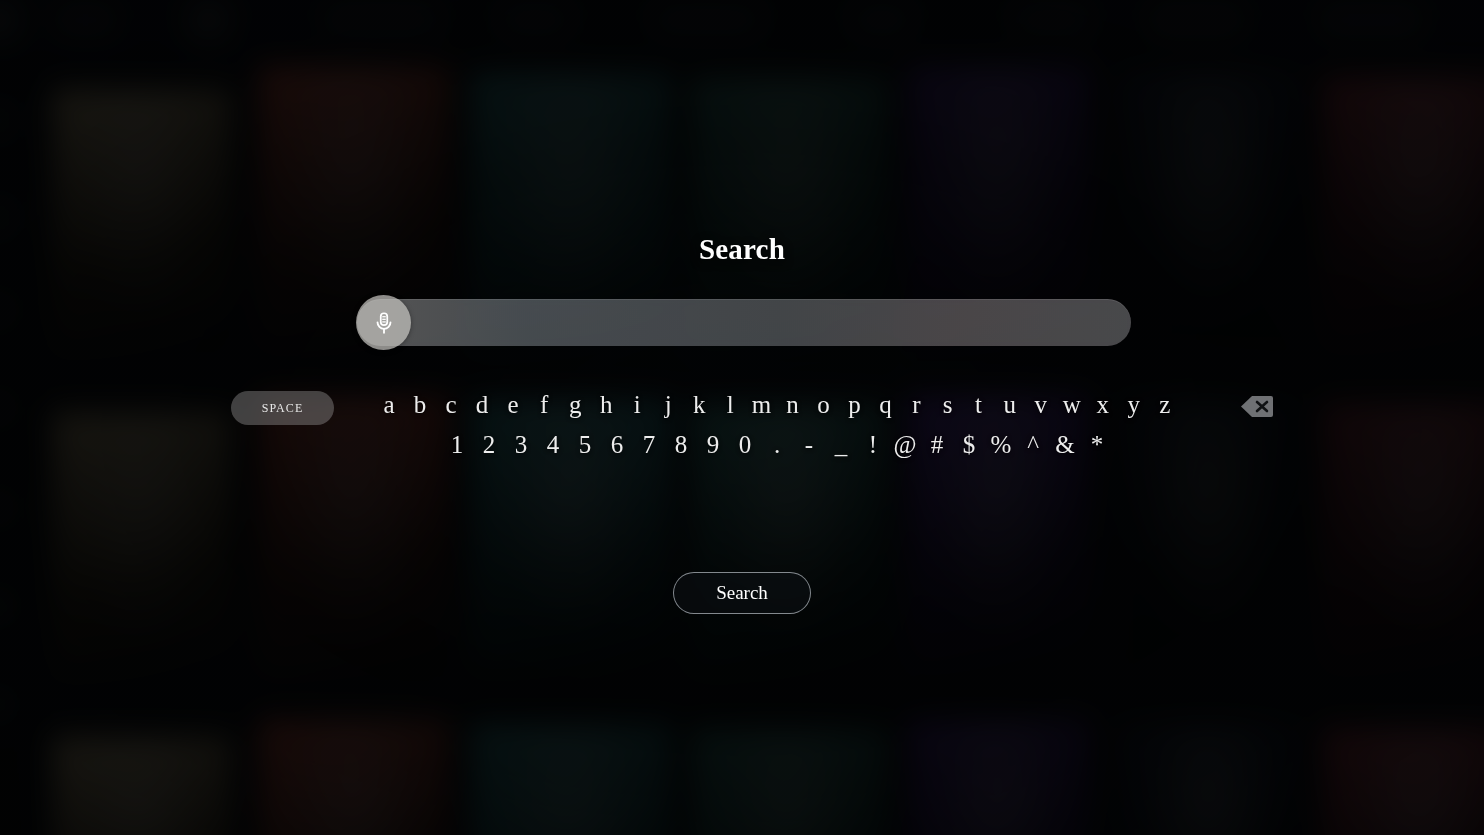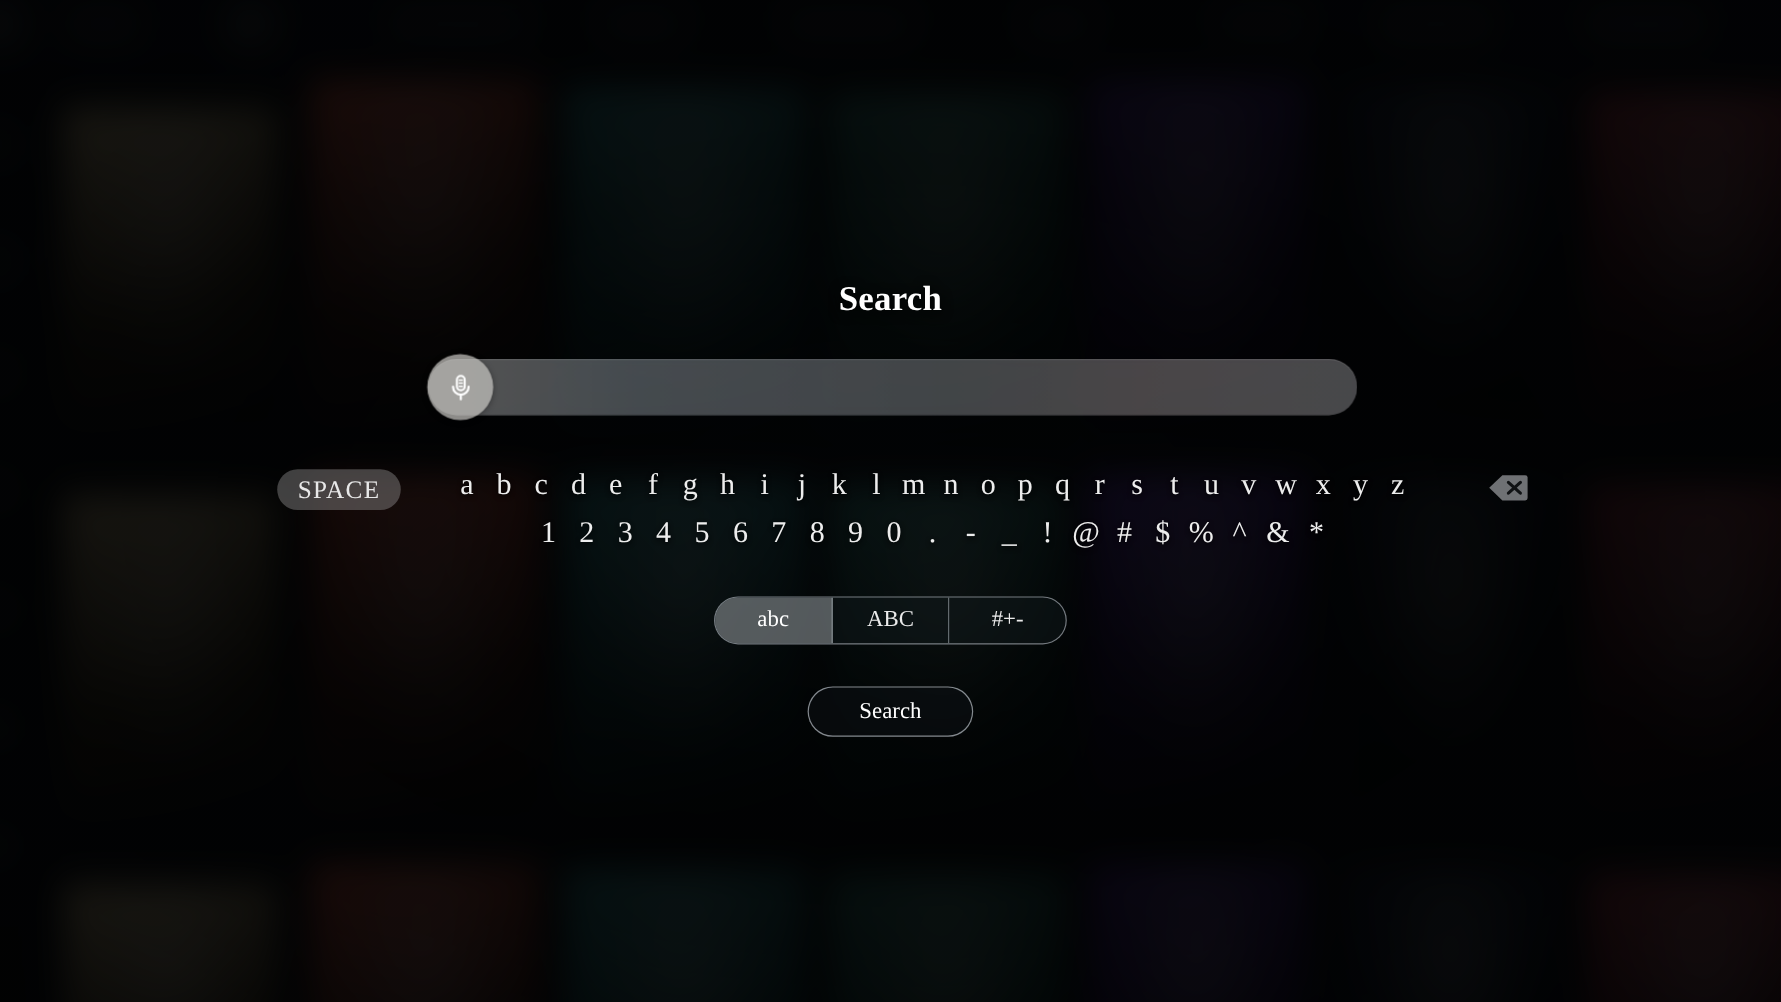--- a/index.html
+++ b/index.html
@@ -126,21 +126,21 @@
     height:80px;
   }
 
   #space-key {
     position:absolute;
     left:231px; top:8px;
     width:103px; height:34px;
     border-radius:17px;
     background:rgba(150,150,150,.42);
     color:#e8e8e8;
-    font-size:21px;
+    font-size:12px;
     letter-spacing:1.1px;
     display:flex; align-items:center; justify-content:center;
   }
 
   #key-rows {
     position:absolute;
     left:374px; top:0;
     width:806px;
   }
   .key-row {
@@ -384,22 +384,17 @@
 
       <div id="backspace-key">
         <svg width="34" height="25" viewBox="0 0 34 25" aria-hidden="true">
           <path d="M12 2h19a2 2 0 0 1 2 2v17a2 2 0 0 1-2 2H12L1 12.5z" fill="#6f7174"></path>
           <line x1="17" y1="8" x2="27" y2="17" stroke="#101214" stroke-width="2.6" stroke-linecap="round"></line>
           <line x1="27" y1="8" x2="17" y2="17" stroke="#101214" stroke-width="2.6" stroke-linecap="round"></line>
         </svg>
       </div>
     </div>
 
-    <div id="mode-switch">
-        <div class="mode-seg active">abc</div>
-        <div class="mode-seg">ABC</div>
-        <div class="mode-seg">#+-</div>
-      </div>
 
     <div id="search-btn">Search</div>
 
   </div>
 </div>
 
 </body></html>

